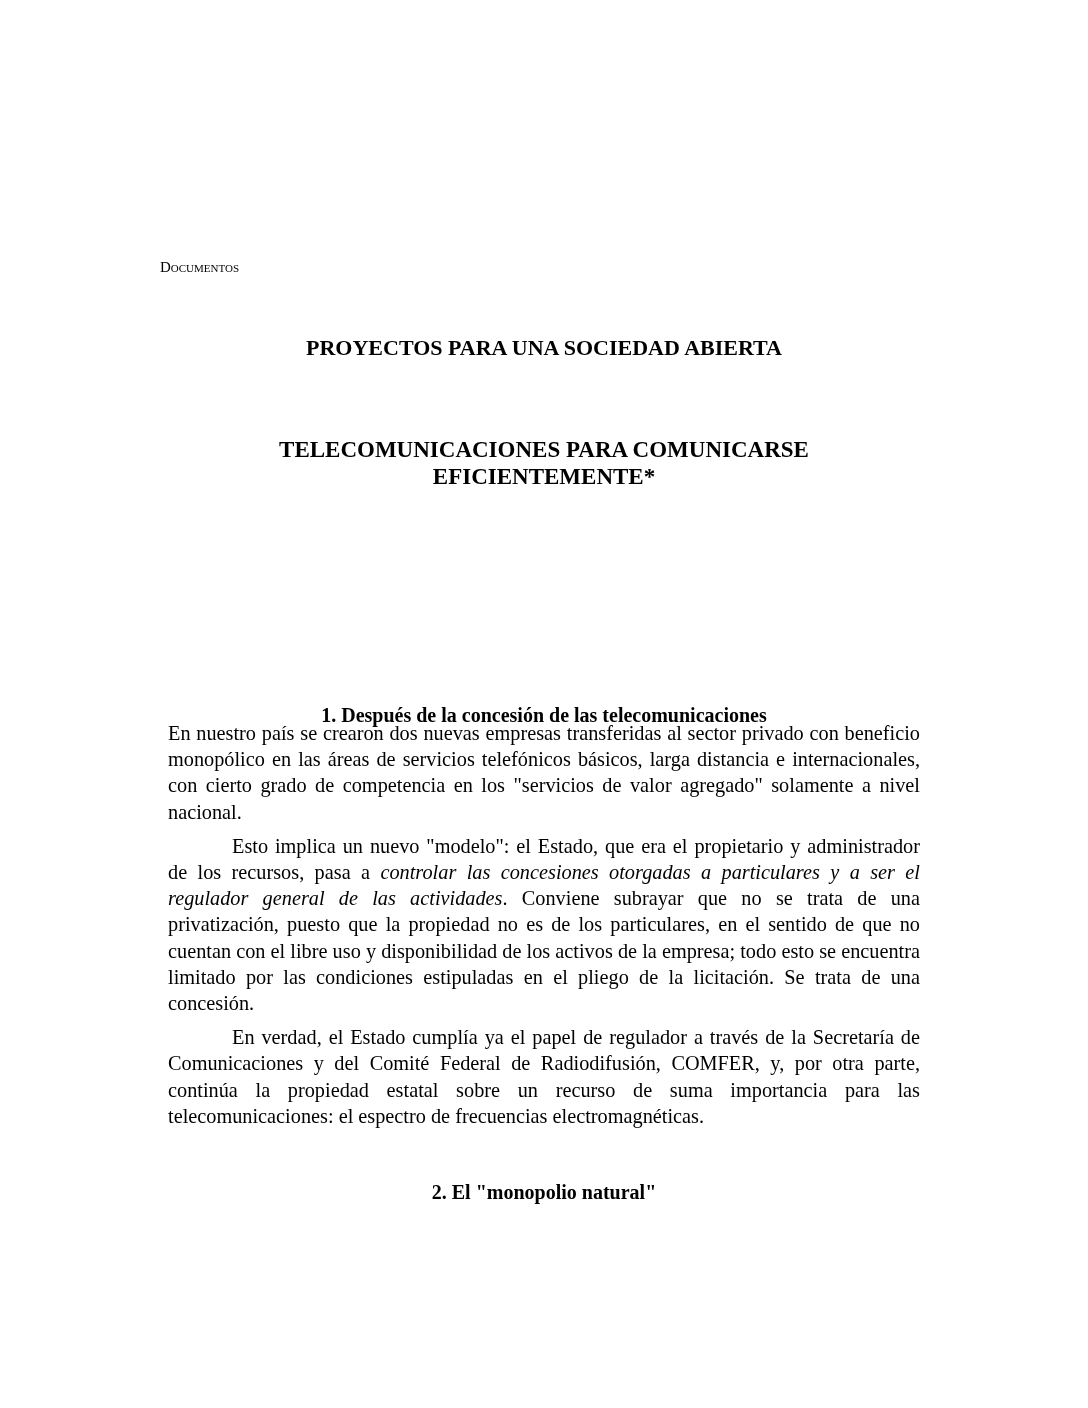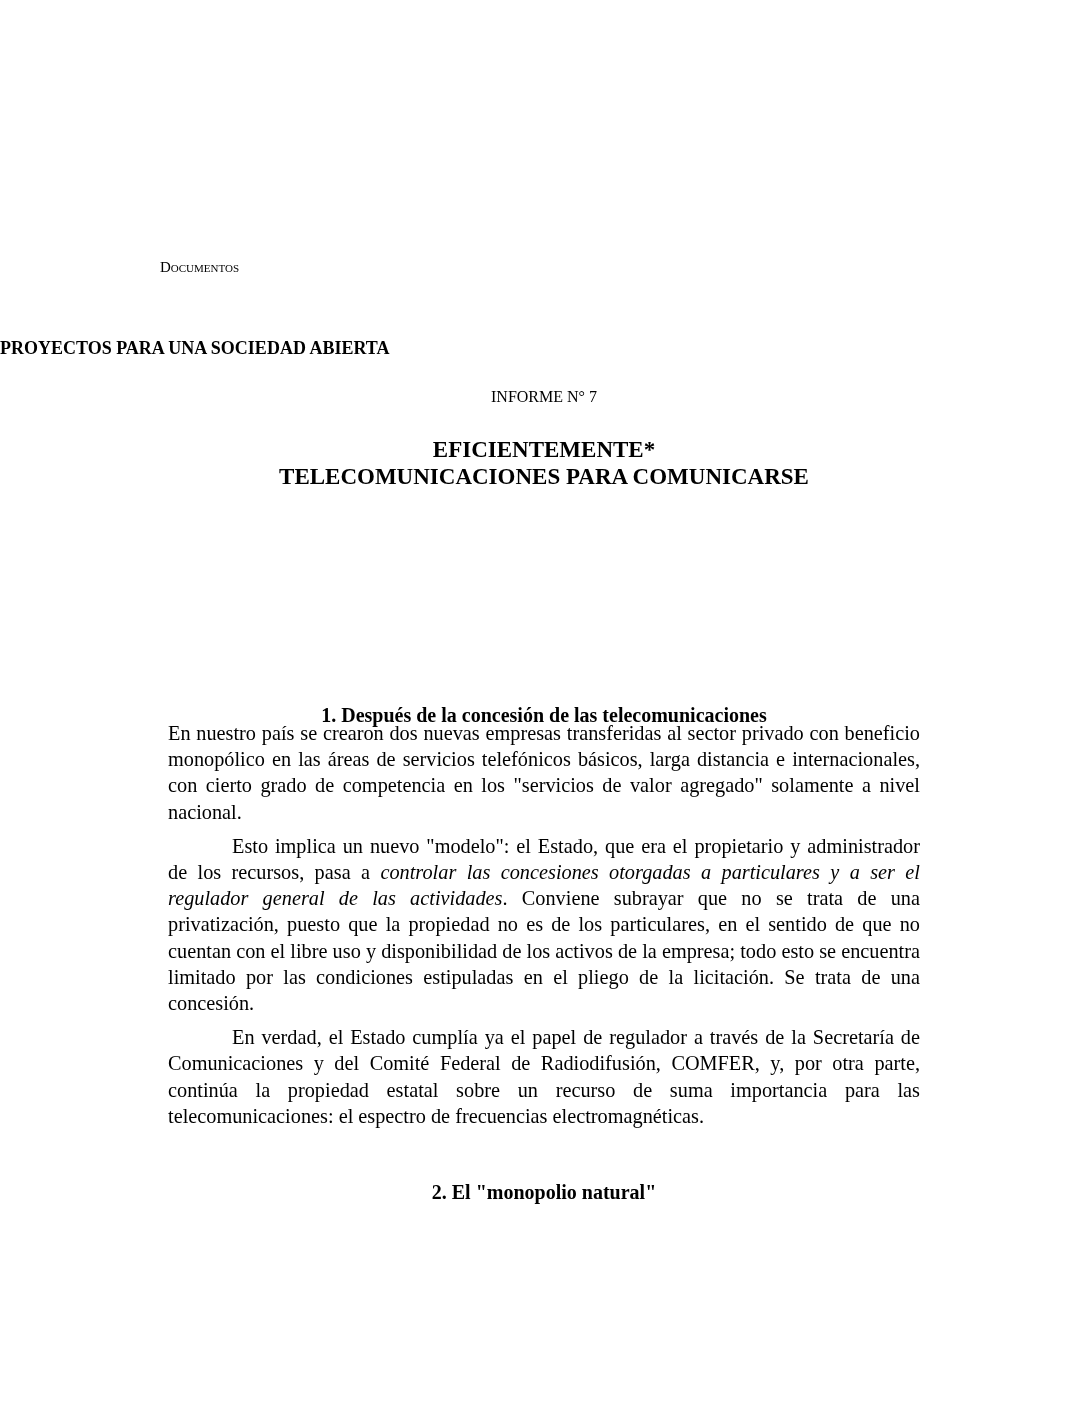--- a/index.html
+++ b/index.html
@@ -30,23 +30,23 @@
       font-size: 15px;
       font-variant: small-caps;
       letter-spacing: 0px;
       line-height: 18px;
     }
     .series-title {
       position: absolute;
       left: 0;
       width: 1088px;
       top: 337px;
-      text-align: left;
+      text-align: center;
       font-weight: bold;
-      font-size: 18px;
+      font-size: 22px;
       line-height: 22px;
     }
     .report-number {
       position: absolute;
       left: 0;
       width: 1088px;
       top: 387px;
       text-align: center;
       font-size: 16px;
       line-height: 20px;
@@ -102,25 +102,24 @@
   </style>
 </head>
 <body>
 
 <div class="page">
 
   <div class="section-label">Documentos</div>
 
   <div class="series-title">PROYECTOS PARA UNA SOCIEDAD ABIERTA</div>
 
-  <div class="report-number">INFORME N° 7</div>
 
   <div class="doc-title">
+    <div>TELECOMUNICACIONES PARA COMUNICARSE</div>
     <div>EFICIENTEMENTE*</div>
-    <div>TELECOMUNICACIONES PARA COMUNICARSE</div>
   </div>
 
 
   <div class="heading heading-1">1. Después de la concesión de las telecomunicaciones</div>
 
   <div class="body-text">
     <p>En nuestro país se crearon dos nuevas empresas transferidas al sector privado con beneficio monopólico en las áreas de servicios telefónicos básicos, larga distancia e internacionales, con cierto grado de competencia en los "servicios de valor agregado" solamente a nivel nacional.</p>
     <p class="indent"><span>Esto implica un nuevo "modelo": el Estado, que era el propietario y administrador de los recursos, pasa a </span><em>controlar las concesiones otorgadas a particulares y a ser el regulador general de las actividades</em><span>. Conviene subrayar que no se trata de una privatización, puesto que la propiedad no es de los particulares, en el sentido de que no cuentan con el libre uso y disponibilidad de los activos de la empresa; todo esto se encuentra limitado por las condiciones estipuladas en el pliego de la licitación. Se trata de una concesión.</span></p>
     <p class="indent">En verdad, el Estado cumplía ya el papel de regulador a través de la Secretaría de Comunicaciones y del Comité Federal de Radiodifusión, COMFER, y, por otra parte, continúa la propiedad estatal sobre un recurso de suma importancia para las telecomunicaciones: el espectro de frecuencias electromagnéticas.</p>
   </div>

